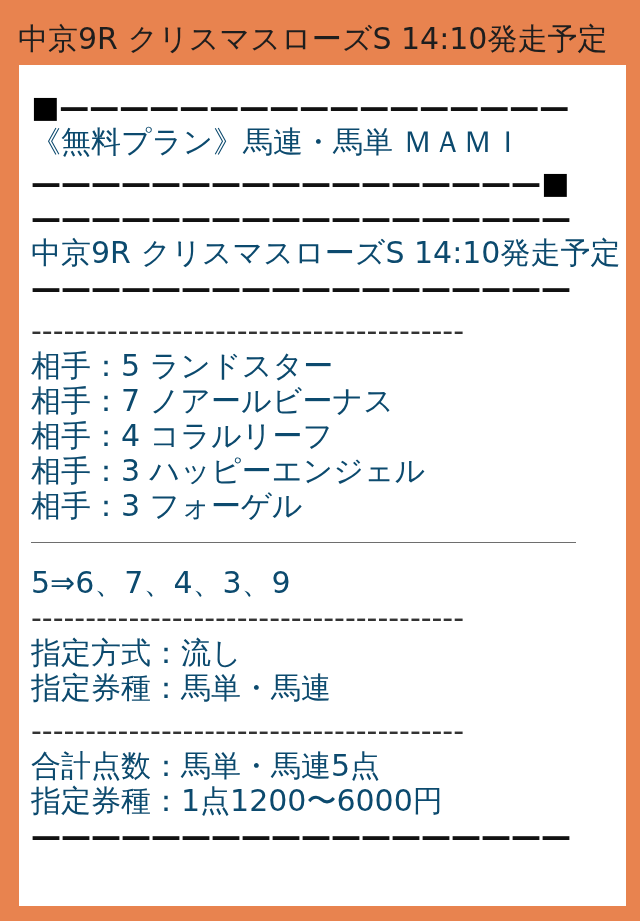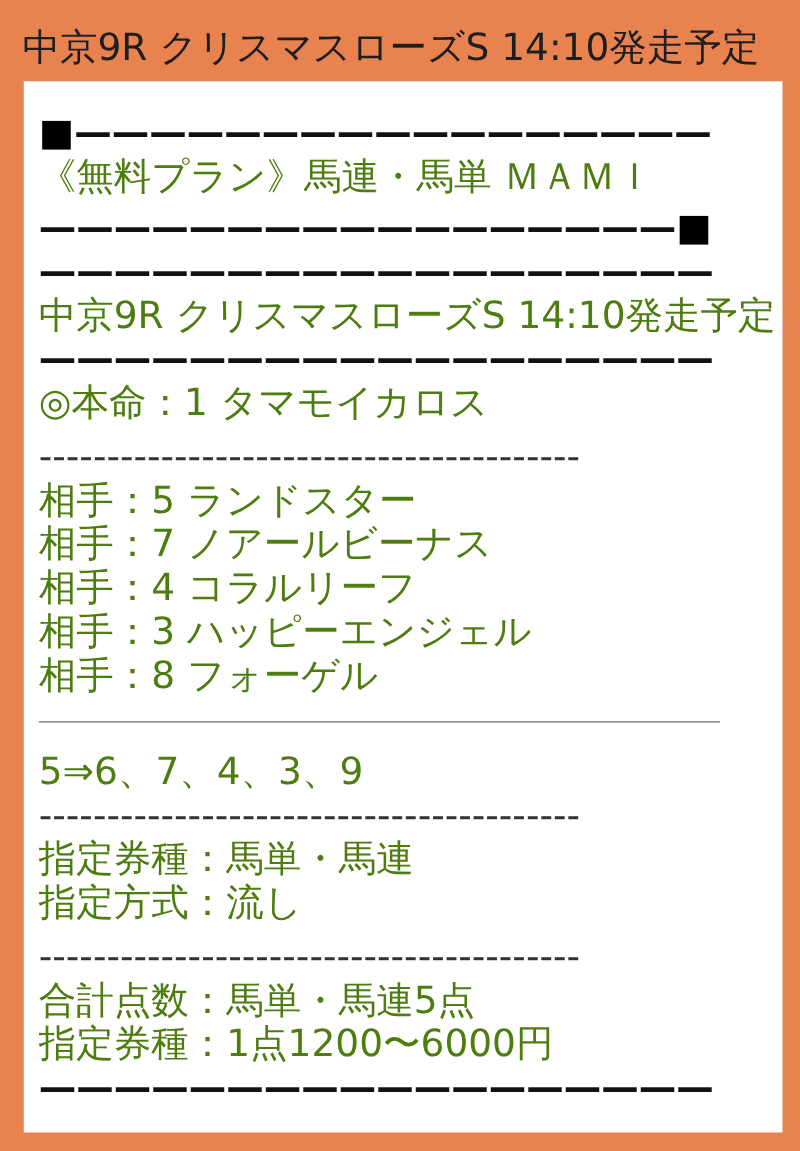--- a/index.html
+++ b/index.html
@@ -30,21 +30,21 @@
     height: 841px;
     background: #FFFFFF;
     box-sizing: border-box;
     padding: 24px 18px 0 12px;
     overflow: hidden;
   }
   .line {
     font-size: 30px;
     line-height: 35px;
     white-space: nowrap;
-    color: #4d7c0f;
+    color: #0c4a6e;
   }
   .rule-heavy {
     font-weight: 700;
     color: #111111;
     letter-spacing: 0;
   }
   .square {
     font-weight: 700;
     color: #000000;
   }
@@ -72,38 +72,37 @@
 <div class="card">
 
   <div class="line rule-heavy"><span class="square">■</span><span>—————————————————</span></div>
   <div class="line">《無料プラン》馬連・馬単 ＭＡＭＩ</div>
   <div class="line rule-heavy banner-bottom-rule"><span>—————————————————</span><span class="square">■</span></div>
 
   <div class="line rule-heavy">——————————————————</div>
   <div class="line">中京9R クリスマスローズS 14:10発走予定</div>
   <div class="line rule-heavy">——————————————————</div>
 
-  <div class="line">◎本命：1 タマモイカロス</div>
   <div class="line rule-dashed first-dashed">----------------------------------------</div>
 
   <div>
     <div class="line">相手：5 ランドスター</div>
     <div class="line">相手：7 ノアールビーナス</div>
     <div class="line">相手：4 コラルリーフ</div>
     <div class="line">相手：3 ハッピーエンジェル</div>
-    <div class="line">相手：8 フォーゲル</div>
+    <div class="line">相手：3 フォーゲル</div>
   </div>
 
   <hr class="thin-rule">
 
   <div class="line">5⇒6、7、4、3、9</div>
   <div class="line rule-dashed">----------------------------------------</div>
 
+  <div class="line">指定方式：流し</div>
   <div class="line">指定券種：馬単・馬連</div>
-  <div class="line">指定方式：流し</div>
   <div class="line rule-dashed pre-summary-dashed">----------------------------------------</div>
 
   <div class="line">合計点数：馬単・馬連5点</div>
   <div class="line">指定券種：1点1200〜6000円</div>
 
   <div class="line rule-heavy">——————————————————</div>
 
 </div>
 
 </body></html>

